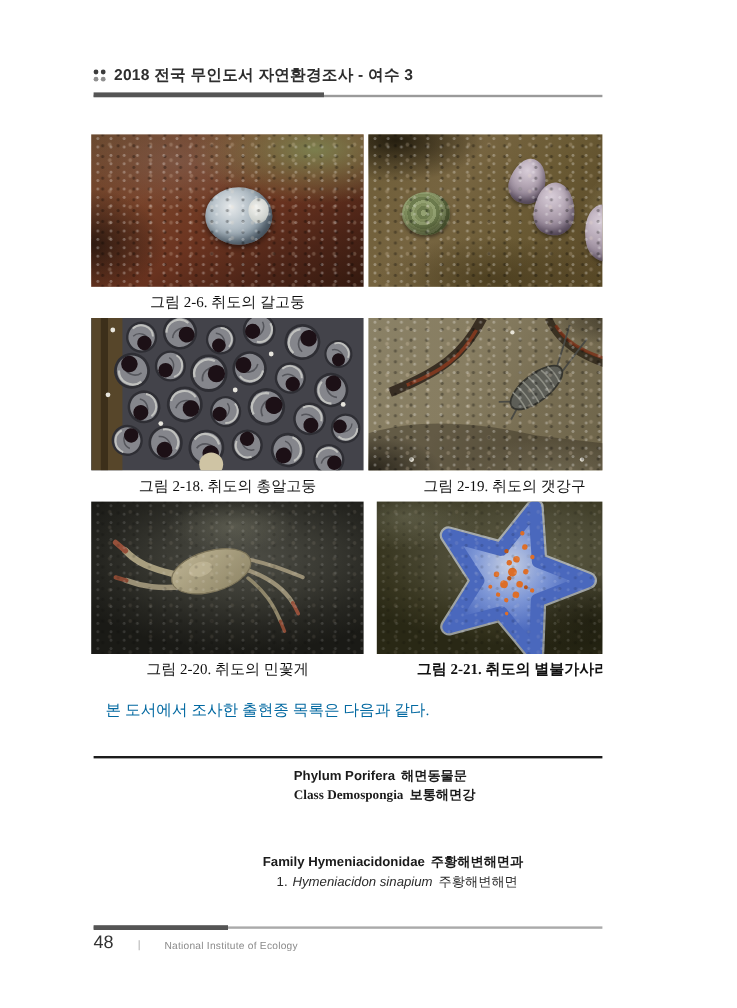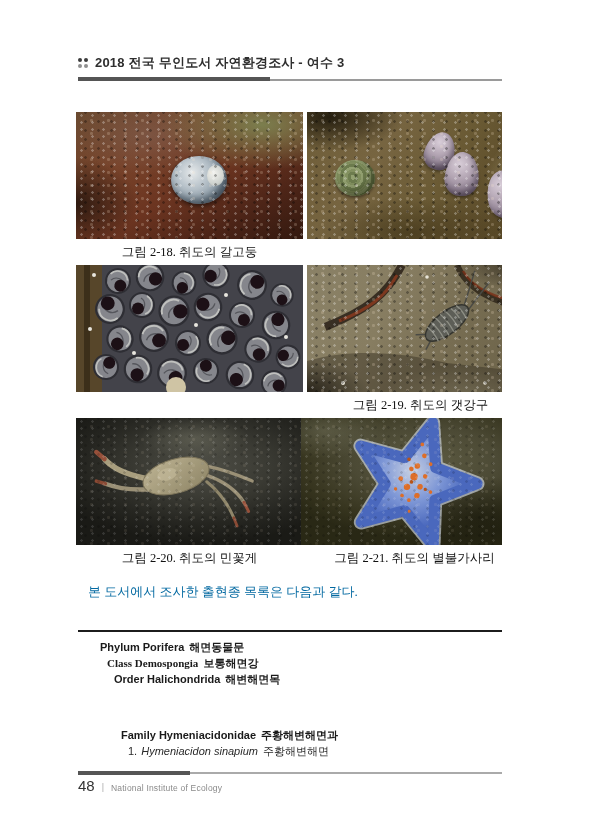--- a/index.html
+++ b/index.html
@@ -14,21 +14,21 @@
   .dots i.d3,.dots i.d4{background:#8f8f8f;}
   .hdr-title{font-size:13px;font-weight:bold;color:#2e2e2e;letter-spacing:.2px;}
   .hdr-rule{position:absolute;left:78px;top:77px;width:456px;height:5px;}
   .hdr-rule .thin{position:absolute;left:0;top:2px;width:456px;height:1.5px;background:#9a9a9a;}
   .hdr-rule .thick{position:absolute;left:0;top:0;width:192px;height:4px;background:#555;}
 
   
   figure{position:absolute;width:227px;margin:0;}
   .f1{left:76px;top:112px;}  .f2{left:307px;top:112px;}
   .f3{left:76px;top:265px;}  .f4{left:307px;top:265px;}
-  .f5{left:76px;top:418px;}  .f6{left:301px;top:418px;}
+  .f5{left:76px;top:418px;}  .f6{left:314px;top:418px;font-weight:bold;}
   .photo{position:relative;width:227px;height:127px;overflow:hidden;background:#777;}
   figcaption{height:27px;line-height:27px;text-align:center;
              font-family:"Liberation Serif",serif;font-size:12.5px;color:#111;}
 
   
   .speck::after{content:"";position:absolute;inset:0;pointer-events:none;background-image:
       radial-gradient(circle, rgba(255,255,255,.28) 1px, transparent 1.5px),
       radial-gradient(circle, rgba(0,0,0,.30) 1px, transparent 1.6px),
       radial-gradient(circle, rgba(255,235,210,.20) 1.2px, transparent 1.9px);
     background-size:11px 7px,13px 9px,17px 13px;background-position:0 0,3px 5px,7px 2px;}
@@ -82,33 +82,33 @@
 
   .ph-svg{position:absolute;inset:0;width:100%;height:100%;}
 
   
   .body-text{position:absolute;left:78px;top:583px;width:456px;margin:0;
       font-family:"Liberation Serif",serif;font-size:13px;color:#0369a1;text-indent:10px;}
 
   
   .sp-rule{position:absolute;left:78px;top:630px;width:456px;height:2px;background:#1c1c1c;}
   .species{position:absolute;left:78px;top:639px;width:456px;font-size:11px;color:#1a1a1a;}
-  .sp-row{line-height:16px;font-weight:bold;white-space:nowrap;}
+  .sp-row{line-height:16px;font-weight:bold;white-space:nowrap;text-align:center;}
   .sp-row .lat{margin-right:5px;}
   .i0{padding-left:22px;} .i1{padding-left:29px;font-family:Liberation Serif, serif;} .i2{padding-left:36px;}
   .i3{padding-left:43px;margin-top:40px;} .i4{padding-left:50px;}
   .sp-entry{font-weight:normal;color:#2a2a2a;}
   .sp-entry .lat{font-style:italic;}
   .sp-entry .num{margin-right:4px;}
 
   
   .ftr-rule{position:absolute;left:78px;top:771px;width:456px;height:4px;}
   .ftr-rule .thin{position:absolute;left:0;top:1px;width:456px;height:1.5px;background:#aaa;}
   .ftr-rule .thick{position:absolute;left:0;top:0;width:112px;height:3.5px;background:#555;}
-  .ftr-row{position:absolute;left:78px;top:778px;display:flex;align-items:flex-end;gap:7px;}
+  .ftr-row{position:absolute;left:78px;top:778px;display:flex;align-items:flex-end;gap:20px;}
   .pgnum{font-size:15px;color:#333;line-height:16px;}
   .ftr-sep{font-size:9px;color:#aaa;line-height:13px;}
   .inst{font-size:8.5px;color:#8a8a8a;line-height:12px;letter-spacing:.2px;}
 </style>
 </head>
 <body>
 
 <div class="page">
 
   <div class="hdr-row">
@@ -122,21 +122,21 @@
   </div>
   <div class="hdr-rule">
       <span class="thin"></span>
       <span class="thick"></span>
     </div>
 
   <figure class="f1">
     <div class="photo photo-nerite speck">
       <div class="snail1"></div>
     </div>
-    <figcaption>그림 2-18. 취도의 갈고둥</figcaption>
+    <figcaption>그림 2-6. 취도의 갈고둥</figcaption>
   </figure>
 
   <figure class="f2">
     <div class="photo photo-periwinkle speck">
       <div class="turban"></div>
       <div class="peri peri-1"></div>
       <div class="peri peri-2"></div>
       <div class="peri peri-3"></div>
     </div>
   </figure>
@@ -183,20 +183,21 @@
         <g fill="#e8e6de">
           <circle cx="18" cy="10" r="2"></circle>
             <circle cx="120" cy="60" r="2"></circle>
           <circle cx="58" cy="88" r="2"></circle>
             <circle cx="150" cy="30" r="2"></circle>
           <circle cx="210" cy="72" r="2"></circle>
             <circle cx="14" cy="64" r="2"></circle>
         </g>
       </svg>
     </div>
+    <figcaption>그림 2-18. 취도의 총알고둥</figcaption>
   </figure>
 
   <figure class="f4">
     <div class="photo photo-sealouse speck">
       <svg class="ph-svg" viewBox="0 0 227 127">
         <path d="M95,0 C80,30 60,45 18,62" stroke="#2a2018" stroke-width="8" fill="none" opacity=".85"></path>
         <path d="M90,10 C78,32 62,44 32,56" stroke="#8a3a1e" stroke-width="3" fill="none" opacity=".85"></path>
         <path d="M150,0 C160,24 186,38 227,46" stroke="#241c12" stroke-width="6" fill="none" opacity=".75"></path>
         <path d="M156,6 C166,24 190,34 227,41" stroke="#7a2f16" stroke-width="2.5" fill="none" opacity=".8"></path>
         <path d="M0,96 C40,84 90,86 140,98 L227,108 L227,127 L0,127 Z" fill="#1f1a12" opacity=".35"></path>
@@ -299,23 +300,20 @@
   <p class="body-text">본 도서에서 조사한 출현종 목록은 다음과 같다.</p>
 
   <div class="sp-rule"></div>
   <section class="species">
     <div class="sp-row i0">
       <span class="lat">Phylum Porifera</span><span class="kor">해면동물문</span>
     </div>
     <div class="sp-row i1">
       <span class="lat">Class Demospongia</span><span class="kor">보통해면강</span>
     </div>
-    <div class="sp-row i2">
-      <span class="lat">Order Halichondrida</span><span class="kor">해변해면목</span>
-    </div>
     <div class="sp-row i3">
       <span class="lat">Family Hymeniacidonidae</span><span class="kor">주황해변해면과</span>
     </div>
     <div class="sp-row sp-entry i4">
       <span class="num">1.</span><span class="lat">Hymeniacidon sinapium</span><span class="kor">주황해변해면</span>
     </div>
   </section>
 
   <div class="ftr-rule">
       <span class="thin"></span>

